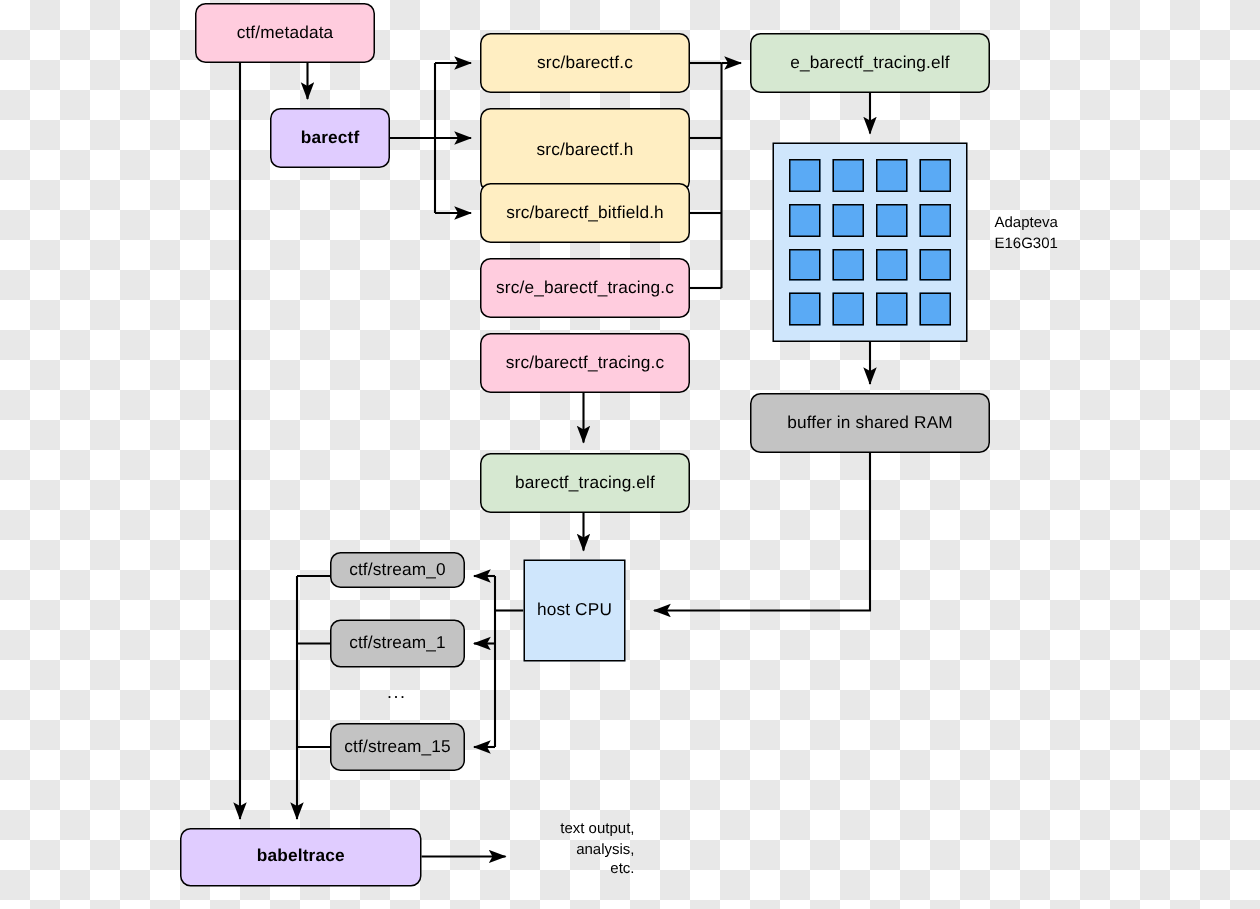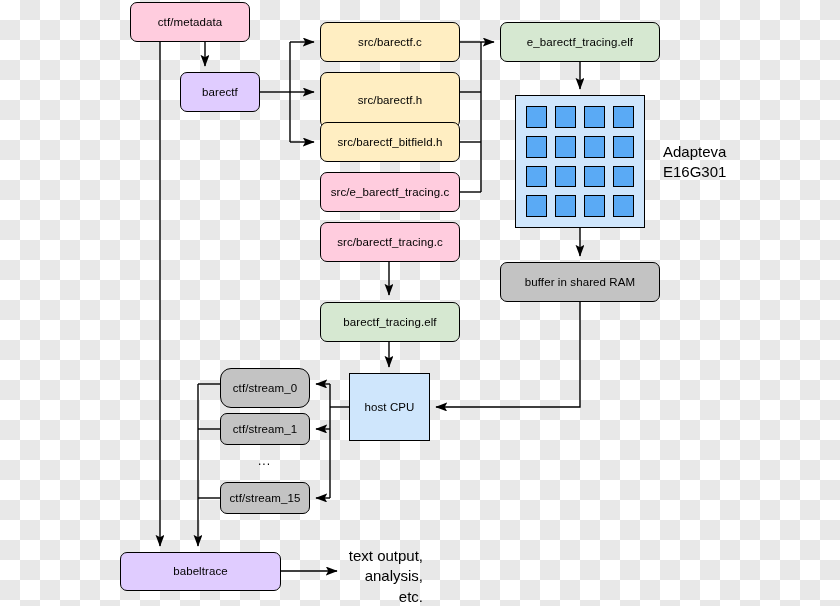--- a/index.html
+++ b/index.html
@@ -38,21 +38,21 @@
     justify-content: center;
     text-align: center;
     font-size: 11.5px;
     line-height: 1.25;
     color: #000000;
     letter-spacing: 0.1px;
     white-space: nowrap;
   }
   .sq { border-radius: 0; }
   .fill-pink   { background: #ffccde; }
-  .fill-purple { background: #e0ccff; }
+  .fill-purple { background: #e0ccff; font-weight: bold; }
   .fill-yellow { background: #ffeec2; }
   .fill-green  { background: #d6e8d1; }
   .fill-gray   { background: #c3c3c3; }
   .fill-blue   { background: #cfe6fc; }
 
   .chip {
     position: absolute;
     box-sizing: border-box;
     border: 1px solid #000000;
     background: #cfe6fc;
@@ -62,21 +62,21 @@
     gap: 8px;
     padding: 10px;
   }
   .core {
     background: #5aaaf5;
     border: 1px solid #000000;
     box-sizing: border-box;
   }
   .plain-label {
     position: absolute;
-    font-size: 15px;
+    font-size: 10px;
     line-height: 1.35;
     color: #000000;
     white-space: pre-line;
   }
   .ellipsis {
     position: absolute;
     font-size: 12px;
     color: #000000;
     letter-spacing: 1px;
   }
@@ -191,25 +191,25 @@
   </div>
 
   <div class="node fill-green" style="left:320px; top:302px; width:140px; height:40px;">
     <span>barectf_tracing.elf</span>
   </div>
 
   <div class="node fill-pink" style="left:320px; top:222px; width:140px; height:40px;">
     <span>src/barectf_tracing.c</span>
   </div>
 
-  <div class="node sq fill-blue" style="left:349px; top:373px; width:81px; height:68px;">
+  <div class="node sq fill-blue" style="left:349px; top:373px; width:68px; height:68px;">
     <span>host CPU</span>
   </div>
 
-  <div class="node fill-gray" style="left:220px; top:368px; width:90px; height:40px;border-radius:11px;">
+  <div class="node fill-gray" style="left:220px; top:368px; width:90px; height:24px;">
     <span>ctf/stream_0</span>
   </div>
 
   <div class="node fill-gray" style="left:220px; top:413px; width:90px; height:32px;">
     <span>ctf/stream_1</span>
   </div>
 
   <div class="ellipsis" style="left:258px; top:454px;">...</div>
 
   <div class="node fill-gray" style="left:220px; top:482px; width:90px; height:32px;">

